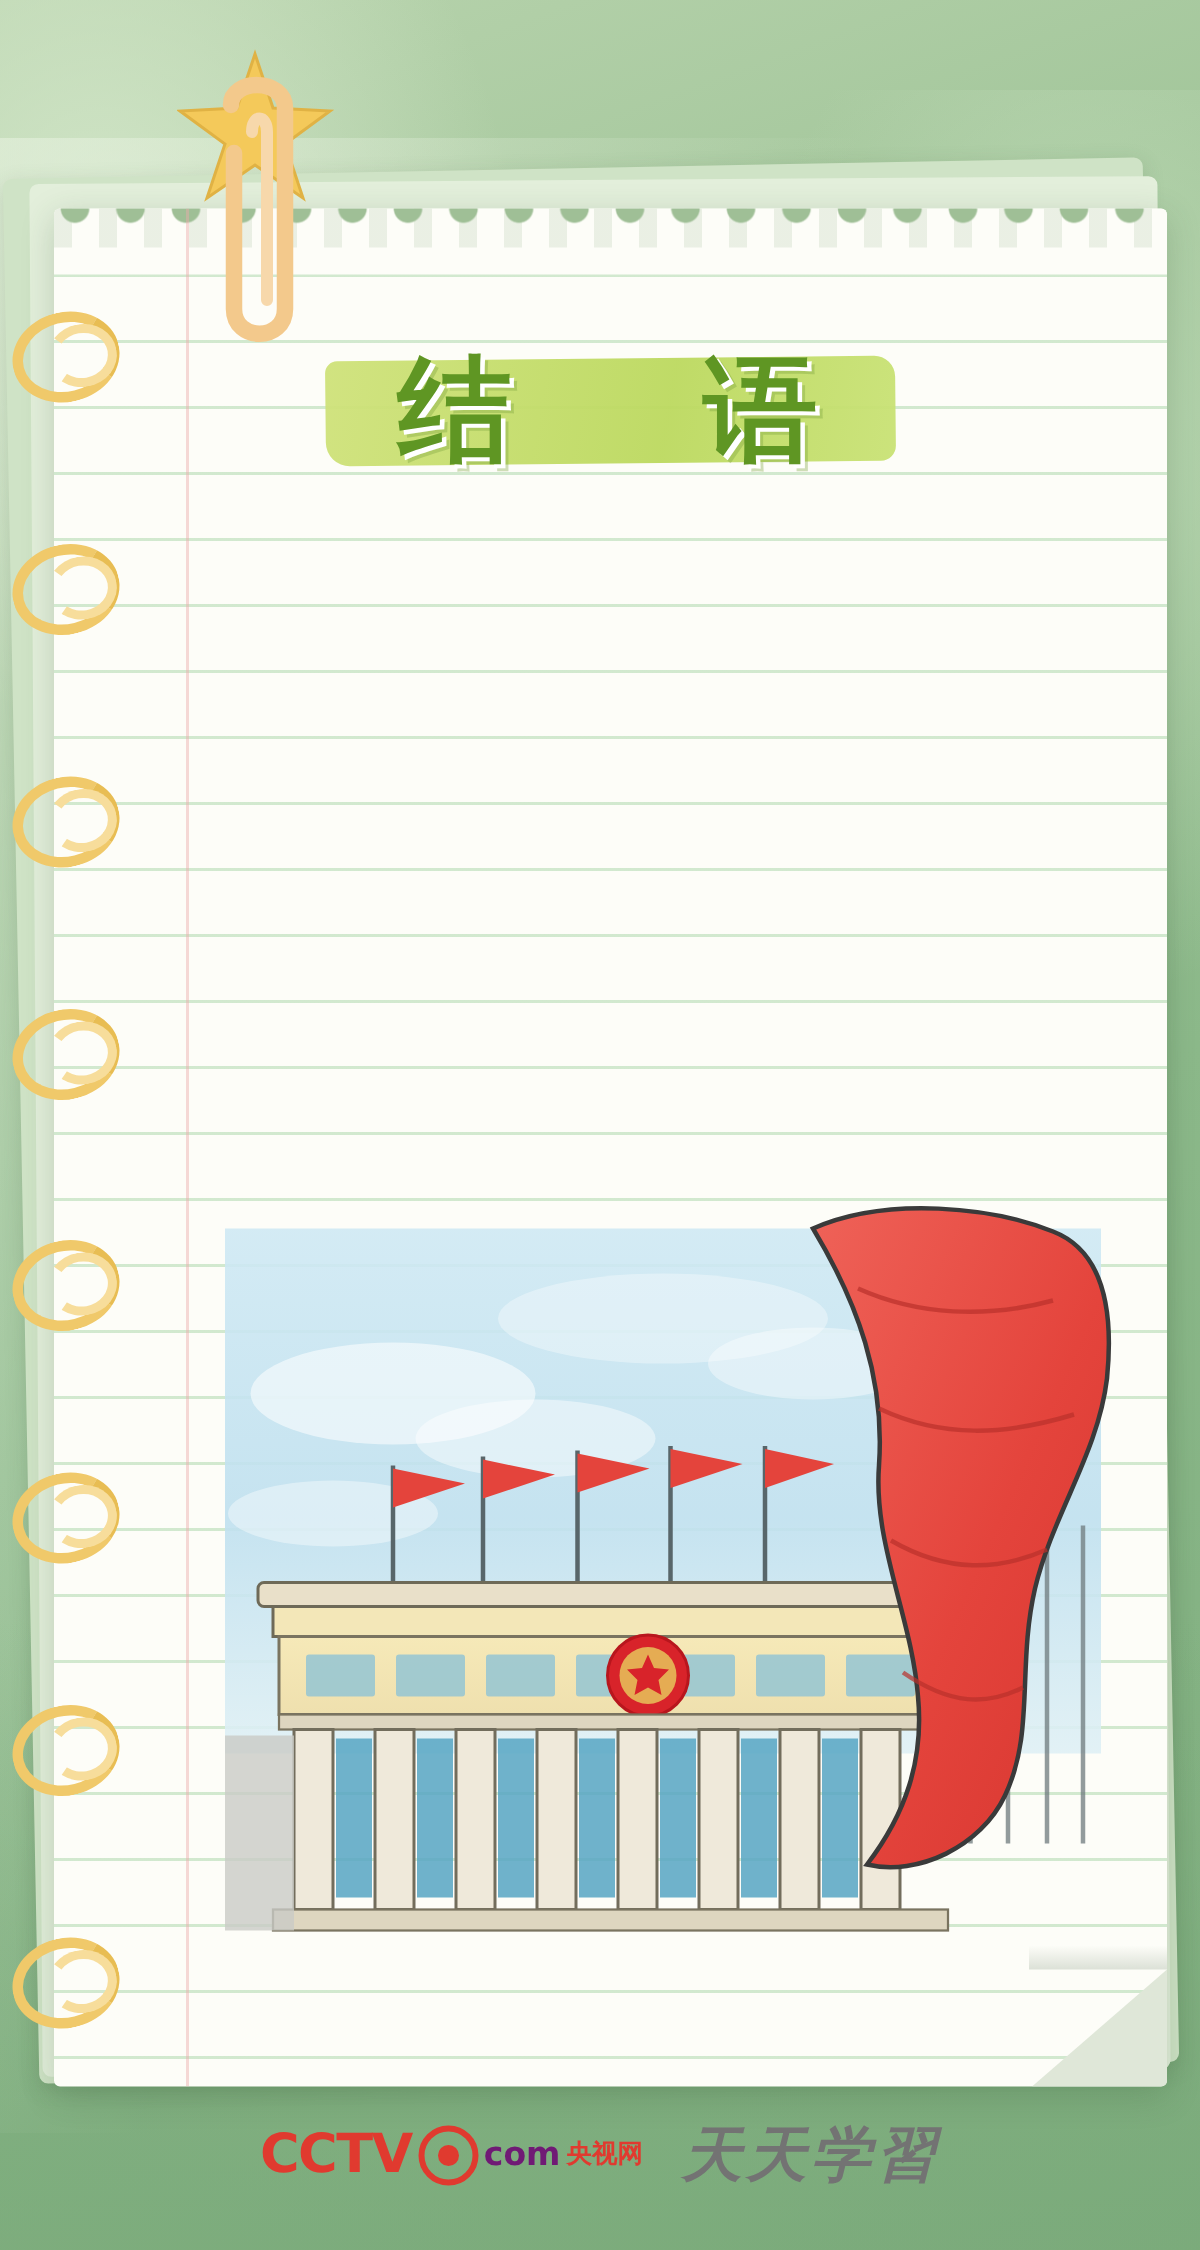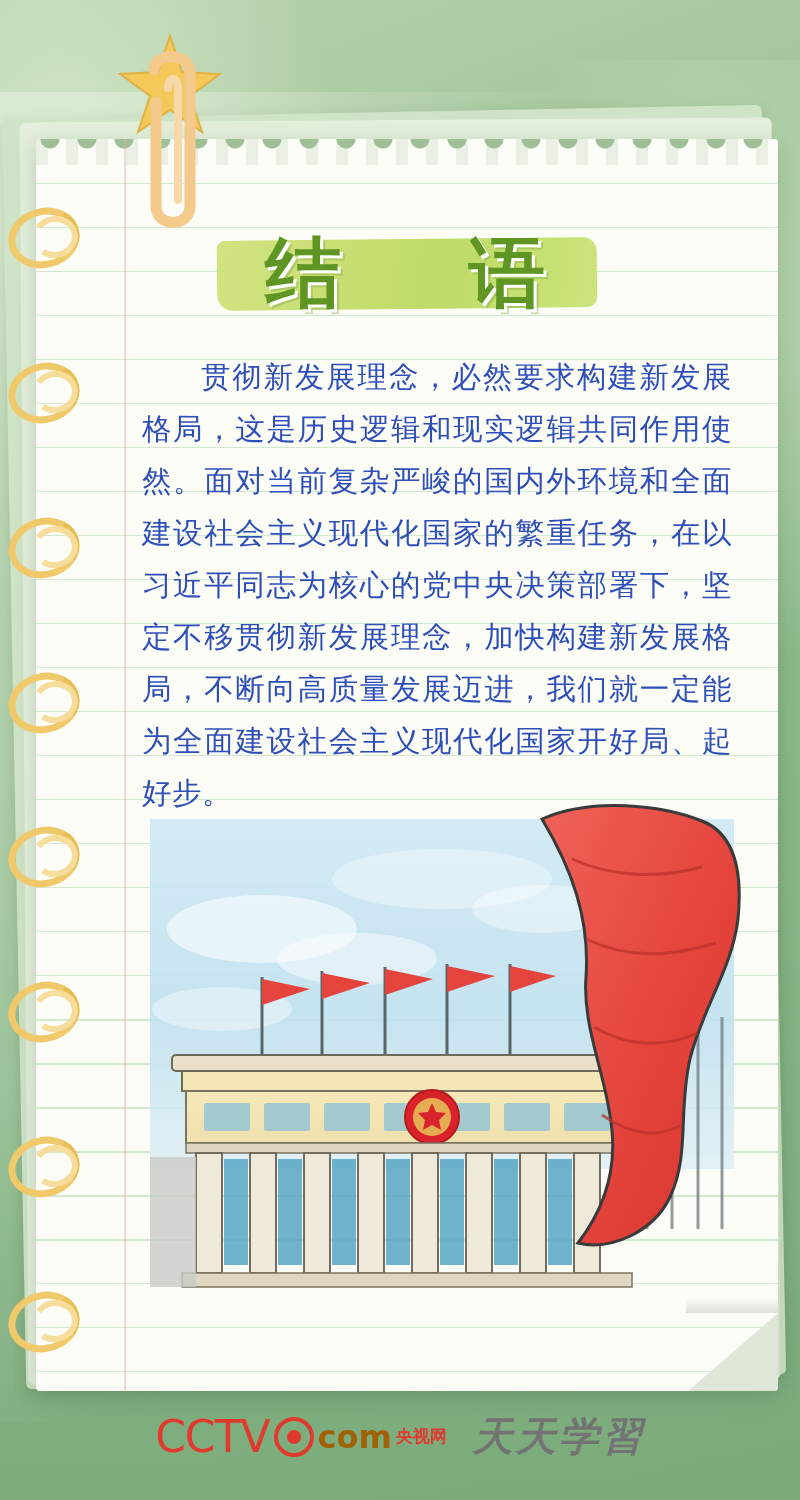--- a/index.html
+++ b/index.html
@@ -190,34 +190,34 @@
   .footer {
     position: absolute; left: 0; bottom: 36px; width: 100%;
     display: flex; align-items: center; justify-content: center; gap: 26px;
     z-index: 10;
   }
   .cctv {
     display: flex; align-items: center; gap: 2px;
     font-family: "DejaVu Sans", sans-serif;
   }
   .cctv-letters {
-    font-size: 44px; font-weight: normal; color: #e03a2f; letter-spacing: -1px;
+    font-size: 36px; font-weight: bold; color: #e03a2f; letter-spacing: -1px;
   }
   .cctv-eye {
     width: 40px; height: 40px; border-radius: 50%;
     border: 4px solid #e03a2f; position: relative;
     display: inline-block; margin: 0 2px;
   }
   .cctv-eye::after {
     content: ""; position: absolute; left: 50%; top: 50%;
     transform: translate(-50%,-50%);
     width: 14px; height: 14px; border-radius: 50%; background: #e03a2f;
   }
   .cctv-com {
-    font-size: 32px; font-weight: bold; color: #a16207;
+    font-size: 22px; font-weight: bold; color: #701a75;
   }
   .cctv-cn {
     font-family: "DejaVu Sans", sans-serif;
     font-size: 17px; color: #e03a2f; font-weight: bold;
     line-height: 1.1; margin-left: 2px;
   }
   .brand-tt {
     font-family: "DejaVu Serif", serif;
     font-size: 40px; font-weight: bold; color: #737373;
     letter-spacing: 3px;
@@ -251,21 +251,20 @@
   <div class="tear-dots"></div>
   <div class="rules"></div>
   <div class="margin-line"></div>
 
   <div class="title-block">
     <span class="title-hl">
       <span class="title-text">结　语</span>
     </span>
   </div>
 
-  <p class="body-para">贯彻新发展理念，必然要求构建新发展格局，这是历史逻辑和现实逻辑共同作用使然。面对当前复杂严峻的国内外环境和全面建设社会主义现代化国家的繁重任务，在以习近平同志为核心的党中央决策部署下，坚定不移贯彻新发展理念，加快构建新发展格局，不断向高质量发展迈进，我们就一定能为全面建设社会主义现代化国家开好局、起好步。</p>
 
   <div class="illus">
     <svg viewBox="0 0 600 560" xmlns="http://www.w3.org/2000/svg">
       <defs>
         <linearGradient id="skyG" x1="0" y1="0" x2="0" y2="1">
           <stop offset="0%" stop-color="#cfe9f4"></stop>
           <stop offset="55%" stop-color="#bfe0ef"></stop>
           <stop offset="100%" stop-color="#dff0f5"></stop>
         </linearGradient>
         <linearGradient id="bldG" x1="0" y1="0" x2="0" y2="1">

